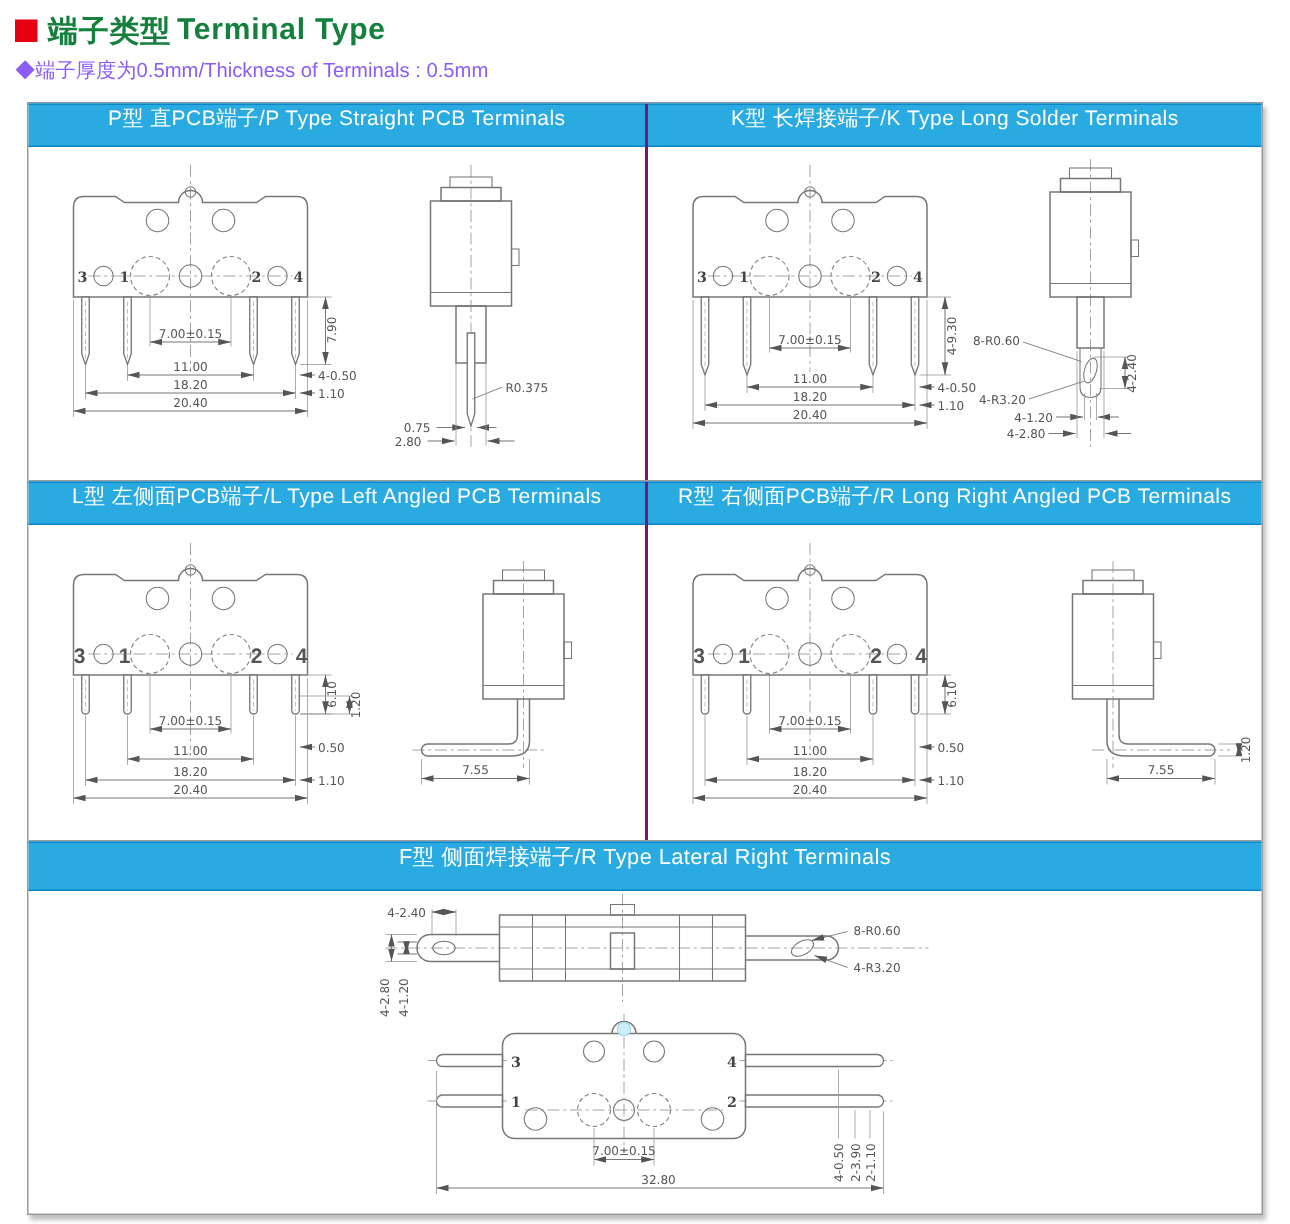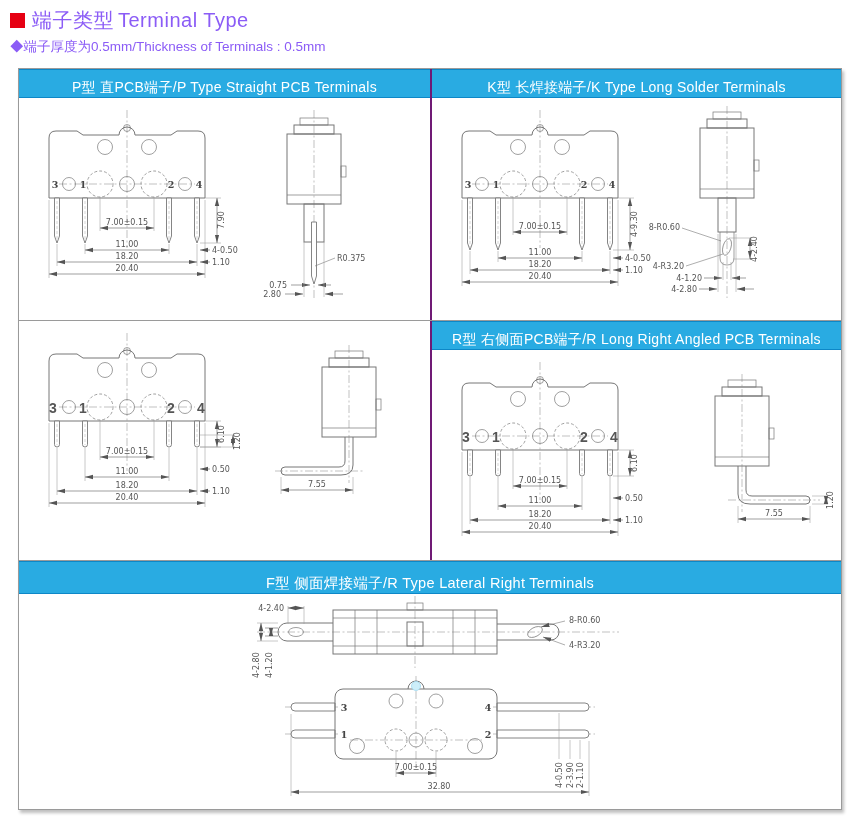--- a/index.html
+++ b/index.html
@@ -1,27 +1,27 @@
 <!DOCTYPE html>
 <html><head>
 <meta charset="utf-8">
 <style>
   html,body{margin:0;padding:0;background:#fff;}
   body{width:860px;height:816px;position:relative;font-family:"Liberation Sans",sans-serif;-webkit-font-smoothing:antialiased;}
   .title-row{position:absolute;left:10px;top:7px;display:flex;align-items:center;gap:4px;}
   .sq{width:15px;height:15px;background:#e60012;display:inline-block;margin-right:3px;}
-  .title-zh,.title-en{font-size:20px;font-weight:normal;color:#8b5cf6;letter-spacing:0.5px;}
+  .title-zh,.title-en{font-size:20px;font-weight:bold;color:#15803d;letter-spacing:0.5px;}
   .note{position:absolute;left:10px;top:38px;font-size:13.5px;color:#8b5cf6;}
   .grid{position:absolute;left:18px;top:68px;width:822px;background:#fff;border:1px solid #9a9a9a;box-shadow:2px 3px 3px rgba(0,0,0,0.25);}
   .row{display:flex;border-bottom:1px solid #9a9a9a;}
   .row:last-child{border-bottom:none;}
   .cell{width:411px;box-sizing:border-box;}
   .cell + .cell{border-left:2px solid #701a75;}
   .cell.full{width:822px;}
-  .cell-header{height:27px;background:#29abe2;border-top:1px solid #0d87c7;border-bottom:1px solid #0d87c7;color:#fff;display:flex;align-items:flex-end;justify-content:center;font-size:14px;letter-spacing:0.3px;}
+  .cell-header{height:27px;background:#29abe2;border-top:1px solid #0d87c7;border-bottom:1px solid #0d87c7;color:#fff;display:flex;align-items:flex-start;justify-content:center;font-size:14px;letter-spacing:0.3px;}
   .row3 .cell-header{height:31px;font-size:14.5px;}
   .cell-body{overflow:hidden;}
   svg{display:block;}
   .g{fill:none;stroke:#777;stroke-width:1;}
   .g2{fill:none;stroke:#777;stroke-width:0.7;}
   .dc{fill:none;stroke:#888;stroke-width:0.8;stroke-dasharray:3 2;}
   .cl{stroke:#999;stroke-width:0.6;stroke-dasharray:8 2.5 2 2.5;fill:none;}
   .xl{stroke:#9a9a9a;stroke-width:0.55;}
   .dl{stroke:#777;stroke-width:0.7;}
   .ld{stroke:#777;stroke-width:0.6;fill:none;}
@@ -210,20 +210,23 @@
           <line class="dl" x1="318" y1="140" x2="318" y2="161" marker-start="url(#mS)" marker-end="url(#mE)"></line>
           <text class="dim" x="325" y="151" text-anchor="middle" transform="rotate(-90 325 151)">4-2.40</text>
         </svg>
       </div>
     </div>
   </div>
 
   <div class="row row2">
 
     <div class="cell">
+      <div class="cell-header">
+        <span>L型 左侧面PCB端子/L Type Left Angled PCB Terminals</span>
+      </div>
       <div class="cell-body">
         <svg width="410" height="210" viewBox="0 0 410 210">
           <use href="#swbody"></use>
           <use href="#pinRnd" x="38" y="100"></use>
             <use href="#pinRnd" x="66" y="100"></use>
           <use href="#pinRnd" x="150" y="100"></use>
             <use href="#pinRnd" x="178" y="100"></use>
           <text class="tnum-lg" x="34" y="92" text-anchor="middle">3</text>
           <text class="tnum-lg" x="64" y="92" text-anchor="middle">1</text>
           <text class="tnum-lg" x="152" y="92" text-anchor="middle">2</text>

